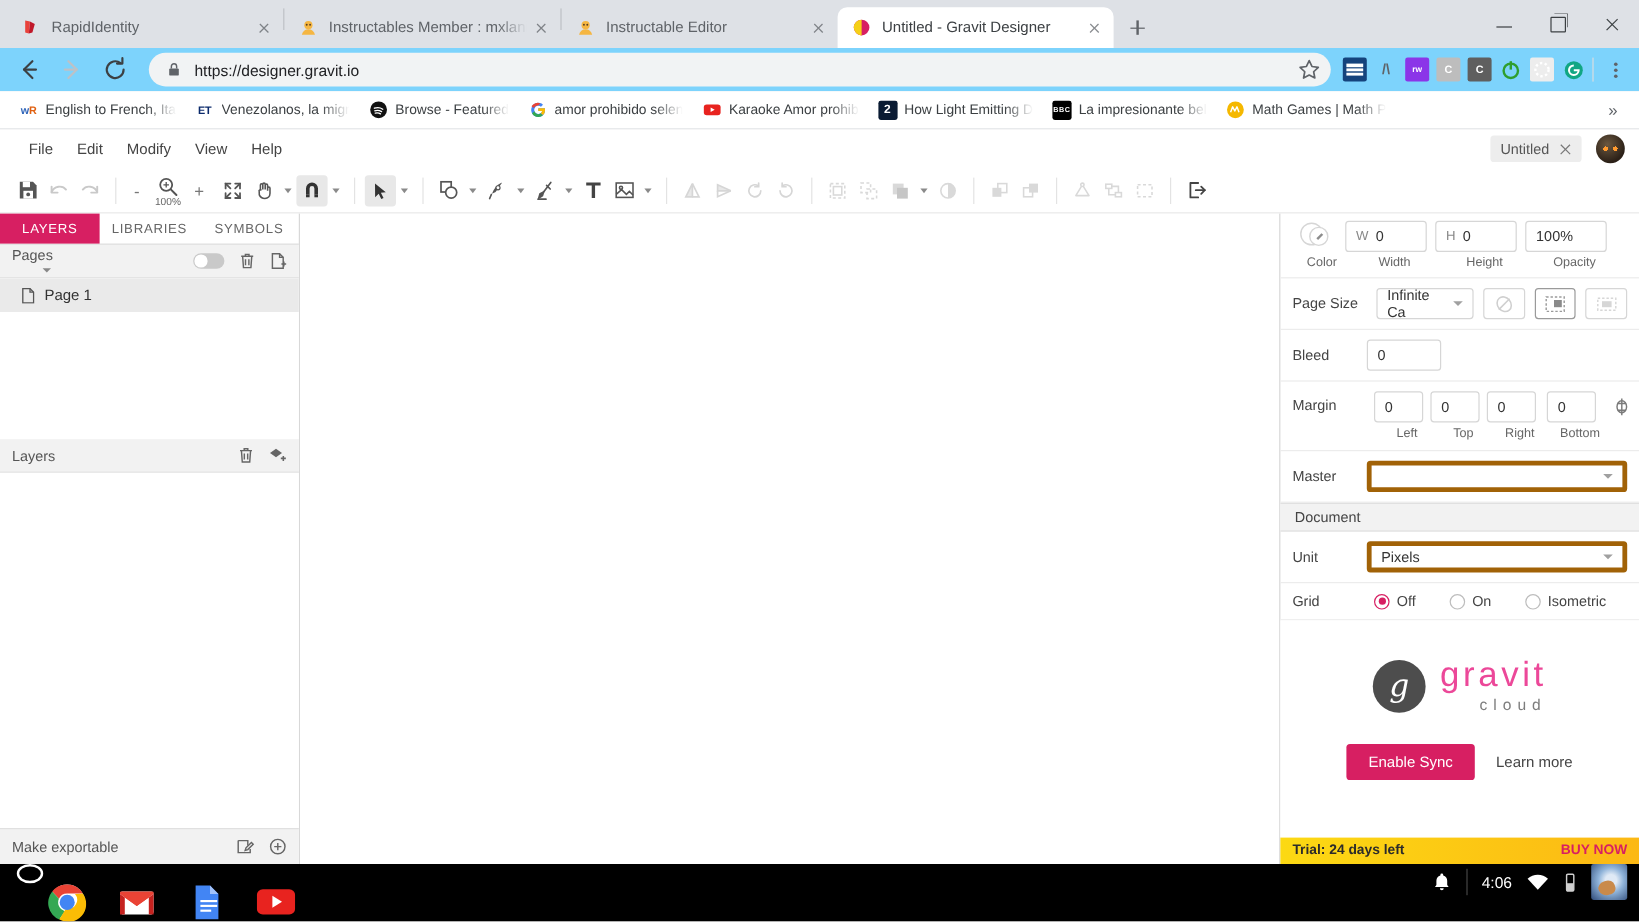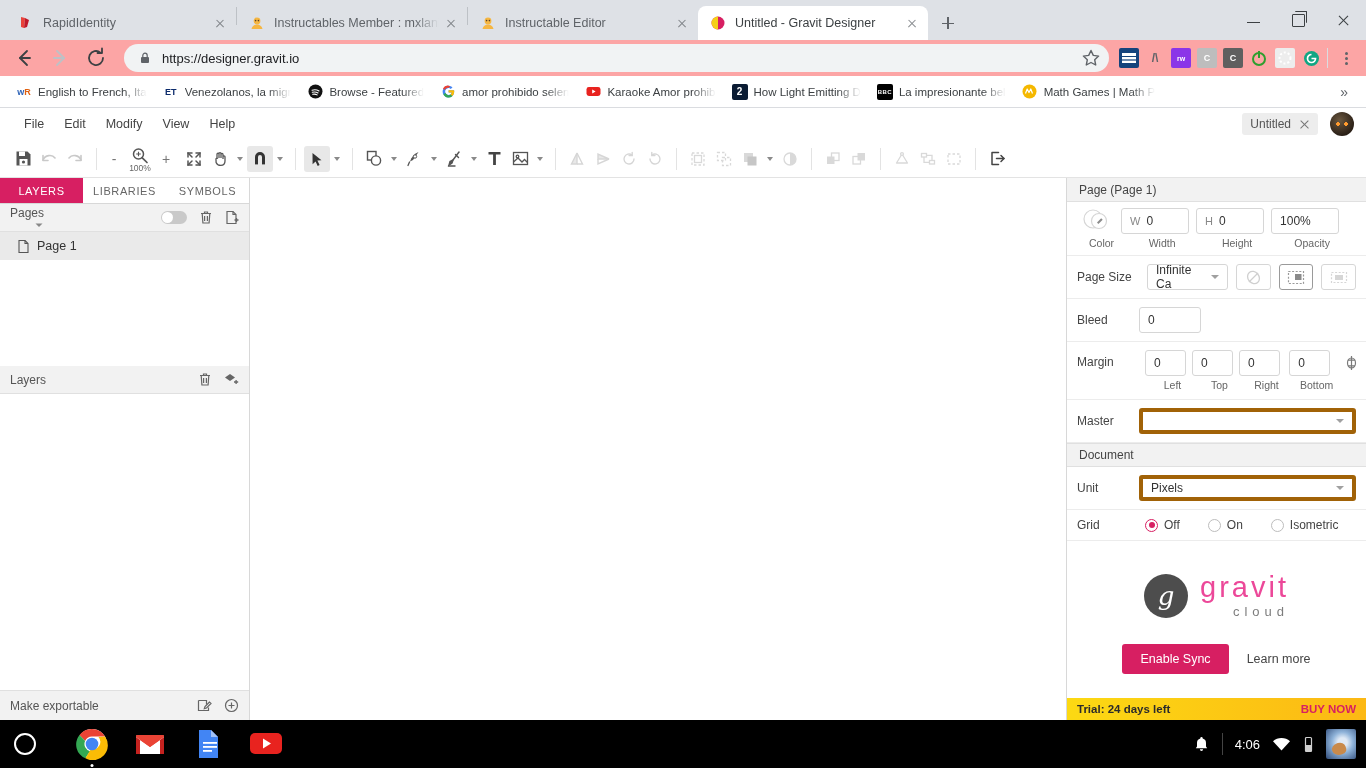--- a/index.html
+++ b/index.html
@@ -49,21 +49,21 @@
   .wc { width:45px; height:40px; position:relative; }
   .wc-min::after { content:""; position:absolute; left:16px; top:22px; width:13px; height:1.3px; background:#3c4043; }
   .wc-max::after { content:""; position:absolute; left:16px; top:14px; width:11px; height:11px; border:1.3px solid #3c4043; border-radius:1px; }
   .wc-max::before { content:""; position:absolute; left:19px; top:11px; width:11px; height:11px; border:1.3px solid #3c4043; border-bottom:none; border-left:none; border-radius:1px; }
   .wc-close::before, .wc-close::after {
     content:""; position:absolute; left:16px; top:19.5px; width:13px; height:1.3px; background:#3c4043;
   }
   .wc-close::before { transform:rotate(45deg); } .wc-close::after { transform:rotate(-45deg); }
 
   
-  .toolbar-row { height:36px; background:#fca5a5; display:flex; align-items:center; padding:0 8px; }
+  .toolbar-row { height:36px; background:#7dd3fc; display:flex; align-items:center; padding:0 8px; }
   .navbtn { width:32px; height:32px; position:relative; flex:0 0 32px; margin-right:4px; }
   .omnibox {
     flex:1; height:28px; background:#f1f3f4; border-radius:14px;
     display:flex; align-items:center; padding:0 10px; margin:0 6px 0 8px;
     font-size:13px; color:#202124;
   }
   .omnibox .lock { width:14px; height:14px; margin:0 10px 0 4px; position:relative; flex:0 0 14px;}
   .star { width:28px; height:28px; position:relative; margin-left:-38px; margin-right:10px; }
   .ext-icons { display:flex; align-items:center; gap:6px; padding-left:4px; }
   .ext { width:20px; height:20px; border-radius:2px; font-size:9px;
@@ -181,21 +181,21 @@
   .promo-actions { margin-top:26px; display:flex; align-items:center; gap:18px; }
   .btn-sync { background:#d71f62; color:#fff; border:none; border-radius:3px;
               padding:8px 18px; font-size:12.5px; font-family:inherit; }
   .lnk { font-size:12.5px; color:#444; }
   .trialbar { height:22px; background:linear-gradient(90deg,#fcd913,#fcb814);
               display:flex; align-items:center; padding:0 10px; font-size:11.5px;
               color:#2b2b2b; font-weight:bold; }
   .trialbar .buy { margin-left:auto; color:#d71f62; }
 
   
-  #shelf { height:48px; background:#000; display:flex; align-items:center; position:relative; }
+  #shelf { height:48px; background:#000; display:flex; position:relative;flex-direction:column; }
   .launcher { width:22px; height:22px; border:2px solid #fff; border-radius:50%; margin-left:14px; }
   .shelf-apps { display:flex; align-items:center; gap:26px; margin-left:40px; }
   .sapp { width:32px; height:32px; position:relative; }
   .sapp.run::after { content:""; position:absolute; bottom:-7px; left:50%; transform:translateX(-50%);
                      width:3px; height:3px; border-radius:50%; background:#fff; }
   .tray { position:absolute; right:10px; display:flex; align-items:center; gap:12px; color:#fff; }
   .tray .tsep { width:1px; height:22px; background:#444; }
   .clock { font-size:13px; color:#fff; }
   .wall { width:30px; height:30px; border-radius:2px;
           background:radial-gradient(circle at 55% 45%, #dfe9f5 0 20%, #8fb3d9 45%, #2e4a78 100%); position:relative; }
@@ -705,21 +705,20 @@
                   <path d="M4.5 7.5h6M7.5 4.5v6"></path>
                 </svg>
             </span>
           </span>
         </div>
       </div>
 
       <div class="canvas"></div>
 
       <div class="rightpanel">
-        <div class="rhead">Page (Page 1)</div>
 
         <div class="rrow" style="gap:7px; padding:6px 8px">
           <div class="cell">
             <div class="colorwell">
               <svg width="32" height="26" viewBox="0 0 32 26">
                   <circle cx="13" cy="11" r="9" fill="none" stroke="#d6d6d6" stroke-width="1.2"></circle>
                   <circle cx="19" cy="13" r="7.5" fill="#fff" stroke="#d6d6d6" stroke-width="1.2"></circle>
                   <g>
                     <path d="M21.2 10.3 L17 14.6 l1.4 1.4 4.3-4.3z" fill="#8c8c8c"></path>
                   </g>

